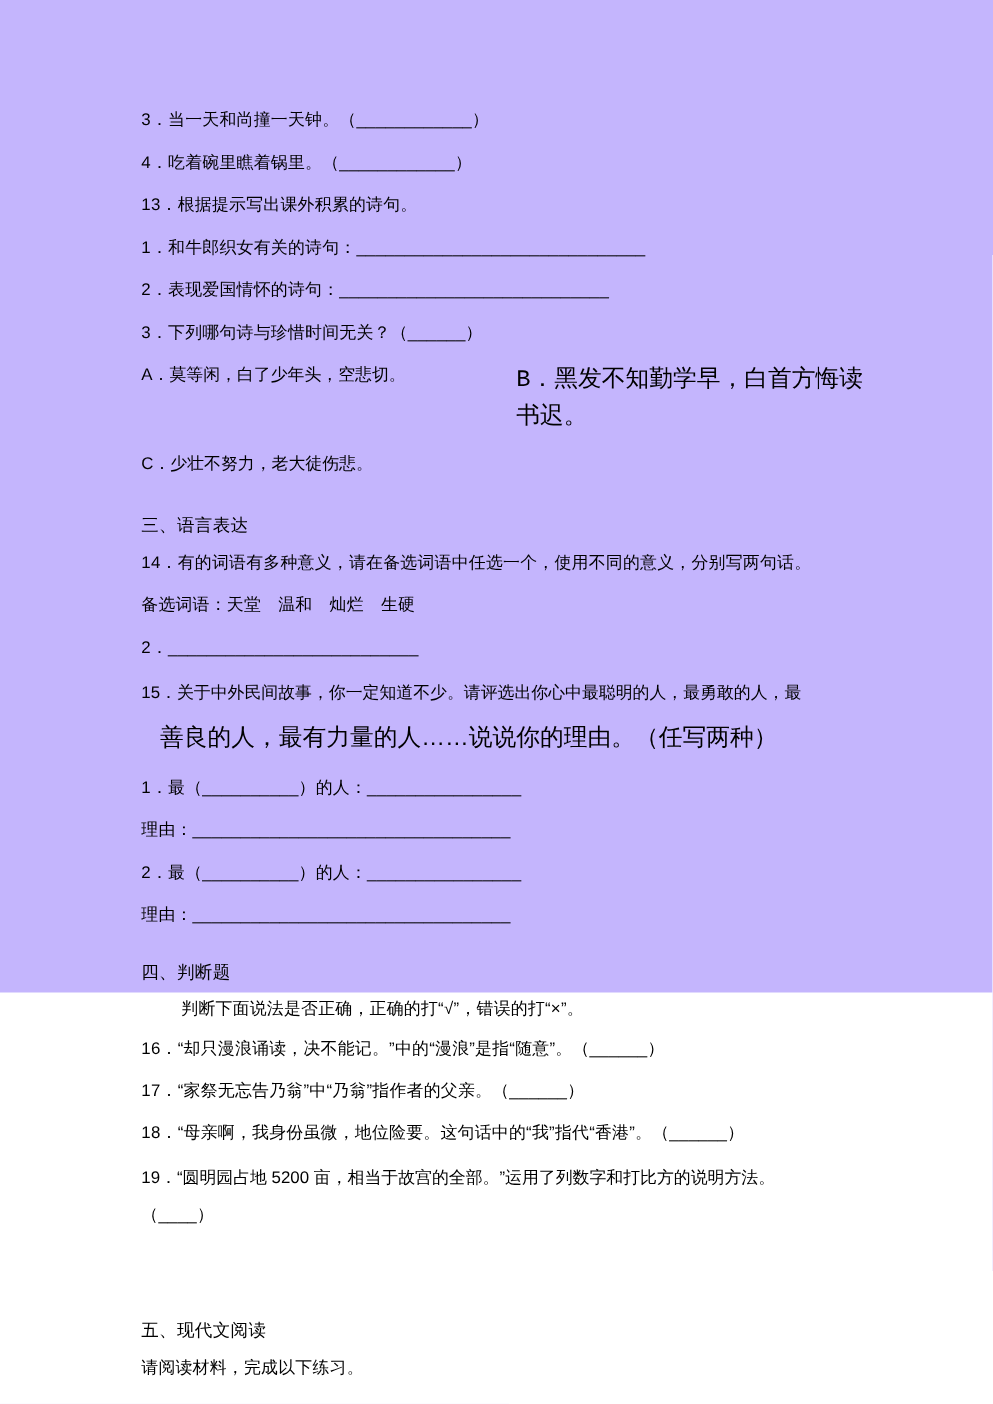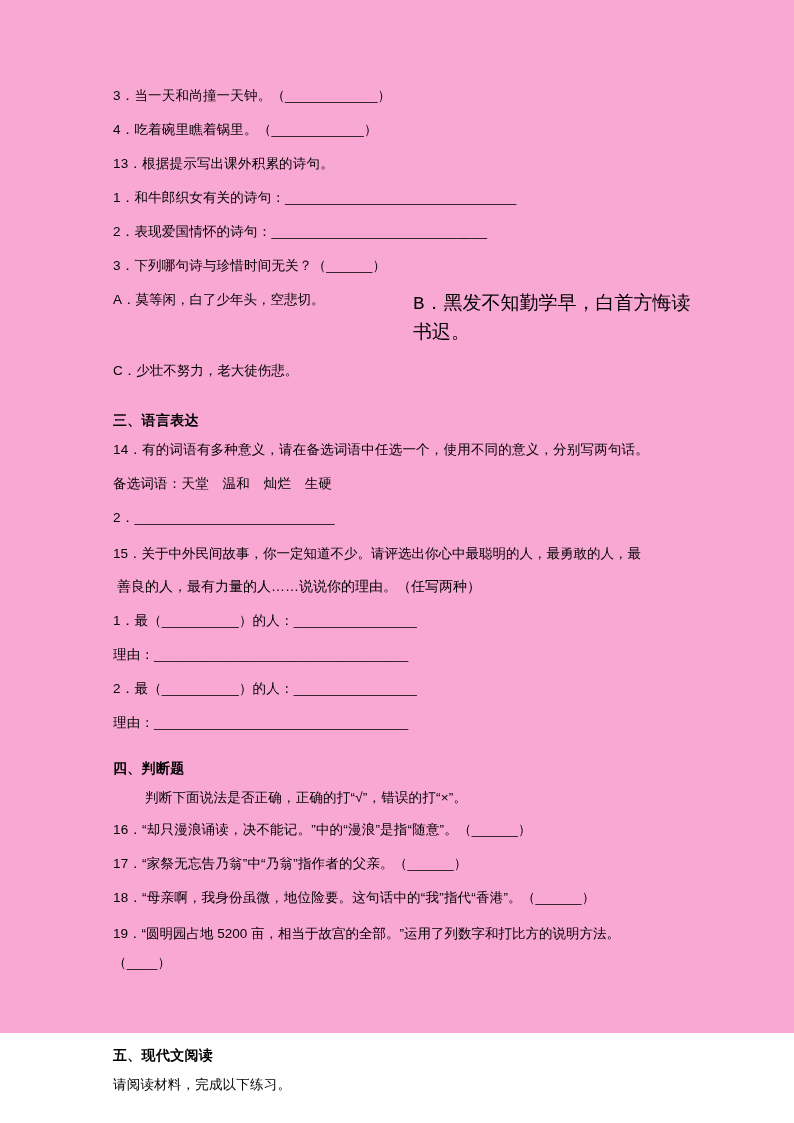--- a/index.html
+++ b/index.html
@@ -9,35 +9,35 @@
   }
   body {
     width: 794px;
     height: 1123px;
     font-family: "Liberation Sans", sans-serif;
     color: #000000;
   }
   .page {
     position: relative;
     width: 794px;
-    height: 1033px;
+    height: 794px;
     box-sizing: border-box;
     padding: 86px 96px 60px 113px;
-    background: #f9a8d4;
+    background: #c4b5fd;
   }
   .line {
     font-size: 13.5px;
     line-height: 1.55;
     margin: 0 0 13px 0;
     white-space: pre-wrap;
     letter-spacing: 0.2px;
   }
   .section-head {
     font-size: 14px;
-    font-weight: bold;
+    font-weight: normal;
     margin: 26px 0 10px 0;
     letter-spacing: 0.3px;
   }
   .section-head-first {
     margin-top: 30px;
   }
   .two-col {
     display: flex;
     margin: 0 0 13px 0;
     justify-content: space-between;
@@ -58,23 +58,23 @@
     margin-bottom: 11px;
     margin-left: 32px;
   }
   .spacer-lg { height: 34px; }
   .wrapline {
     font-size: 13.5px;
     line-height: 1.75;
     margin: 0 0 8px 0;
   }
   .wrapline2 {
-    font-size: 14px;
+    font-size: 19px;
     line-height: 1.75;
-    margin: 0 0 13px 4px;
+    margin: 0 0 13px 15px;
   }
 </style>
 </head>
 <body>
 
 <div class="page">
 
   <p class="line">3．当一天和尚撞一天钟。（____________）</p>
   <p class="line">4．吃着碗里瞧着锅里。（____________）</p>
   <p class="line">13．根据提示写出课外积累的诗句。</p>

